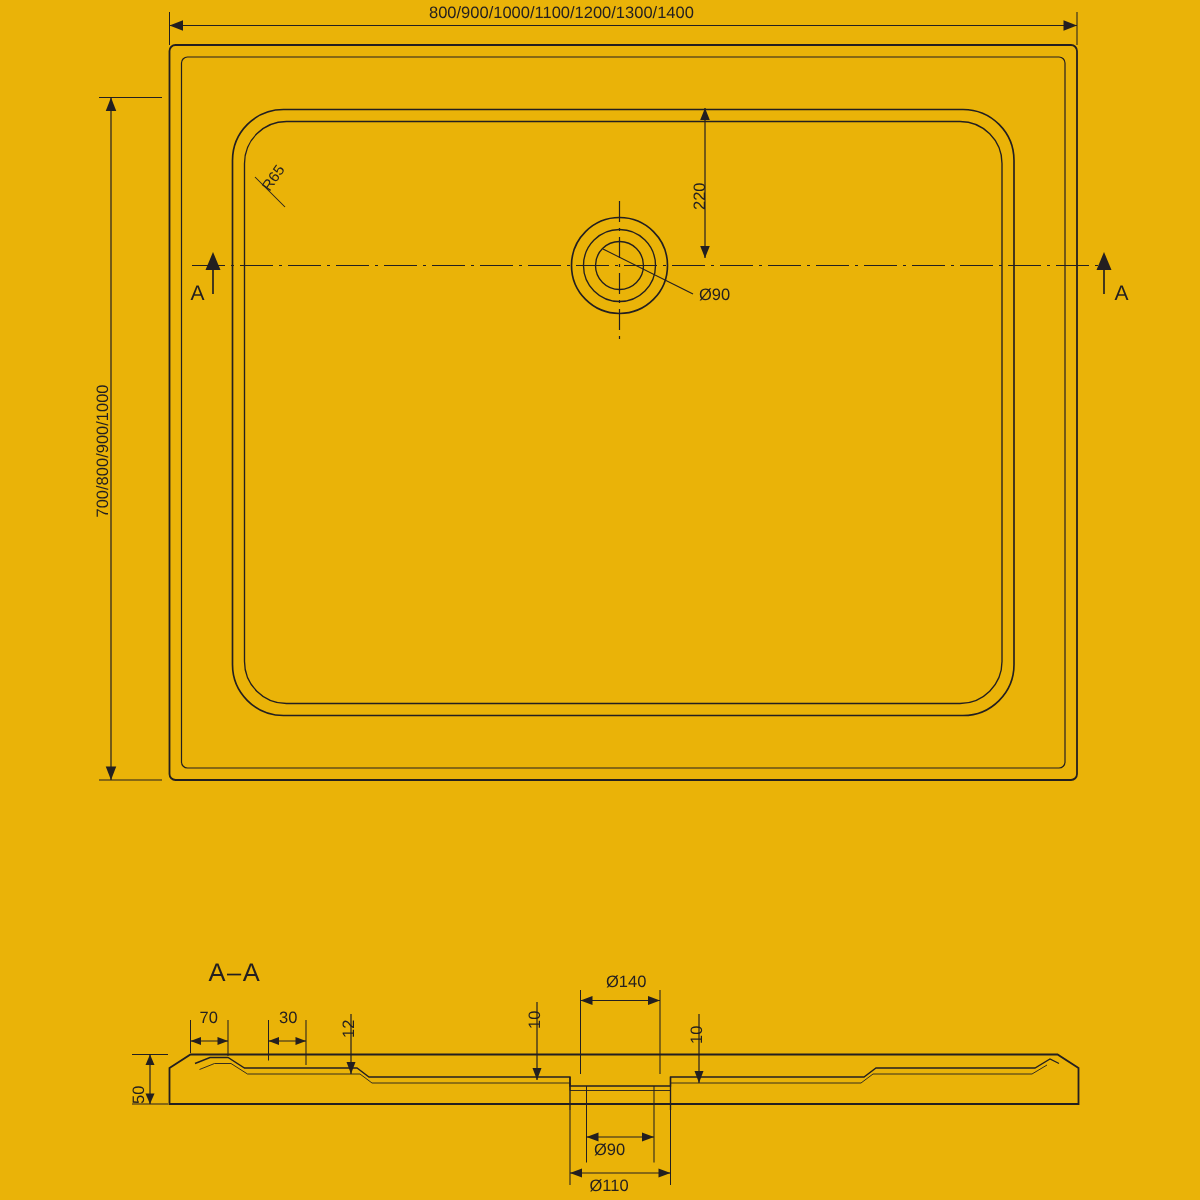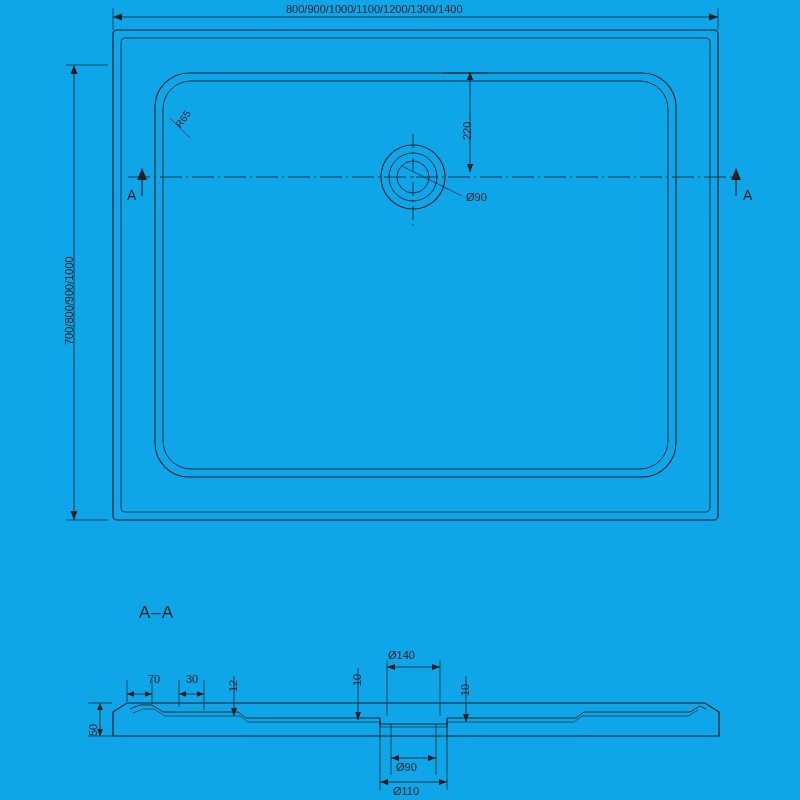--- a/index.html
+++ b/index.html
@@ -4,42 +4,42 @@
 <style>
   html, body {
     margin: 0;
     padding: 0;
     background: #ffffff;
   }
   #stage {
     position: relative;
     width: 800px;
     height: 800px;
-    background: #0ea5e9;
+    background: #eab308;
     font-family: "Liberation Sans", sans-serif;
     color: #231f20;
     overflow: hidden;
   }
   svg.drawing {
     position: absolute;
     left: 0;
     top: 0;
     width: 800px;
     height: 800px;
   }
   .lbl {
     position: absolute;
     font-family: "Liberation Sans", sans-serif;
     font-size: 11px;
     color: #231f20;
     white-space: nowrap;
     line-height: 1;
   }
   .lbl.small { font-size: 10px; }
-  .lbl.big { font-size: 17px; letter-spacing: 1px; }
+  .lbl.big { font-size: 17px; letter-spacing: 1px; margin-top: 36px; }
   .rot90 { transform: rotate(-90deg); transform-origin: left top; }
   .rot-neg { transform: rotate(-55deg); transform-origin: left top; }
 </style>
 </head>
 <body>
 
 <div id="stage">
 
   <svg class="drawing" viewBox="0 0 800 800">
     <g stroke="#231f20" fill="none" stroke-width="1">
@@ -166,31 +166,31 @@
   <div class="lbl rot90" style="left:462px; top:140px;">220</div>
 
   <div class="lbl" style="left:466px; top:192px;">Ø90</div>
 
   <div class="lbl" style="left:127px; top:188px; font-size:14px;">A</div>
 
   <div class="lbl" style="left:743px; top:188px; font-size:14px;">A</div>
 
   <div class="lbl big" style="left:139px; top:604px;">A–A</div>
 
-  <div class="lbl" style="left:133px; top:674px;margin-left:15px;">70</div>
+  <div class="lbl" style="left:133px; top:674px;">70</div>
 
   <div class="lbl" style="left:186px; top:674px;">30</div>
 
   <div class="lbl rot90" style="left:228px; top:692px;">12</div>
 
   <div class="lbl rot90" style="left:352px; top:686px;">10</div>
 
   <div class="lbl rot90" style="left:460px; top:696px;">10</div>
 
   <div class="lbl rot90" style="left:88px; top:736px;">50</div>
 
-  <div class="lbl" style="left:388px; top:650px;">Ø140</div>
+  <div class="lbl" style="left:404px; top:650px;">Ø140</div>
 
   <div class="lbl" style="left:396px; top:762px;">Ø90</div>
 
   <div class="lbl" style="left:393px; top:786px;text-align:right;">Ø110</div>
 
 </div>
 
 </body></html>

